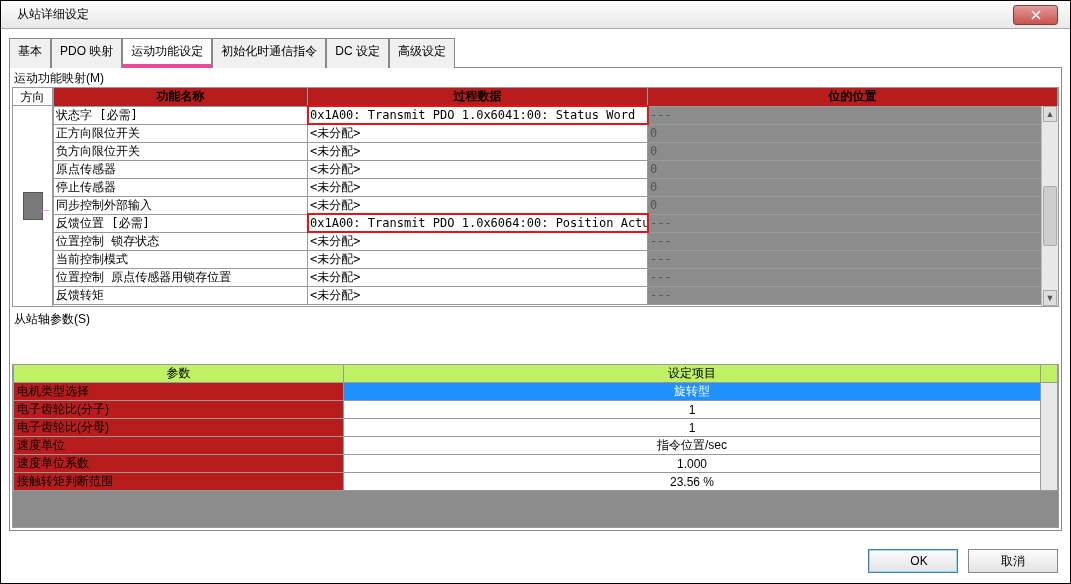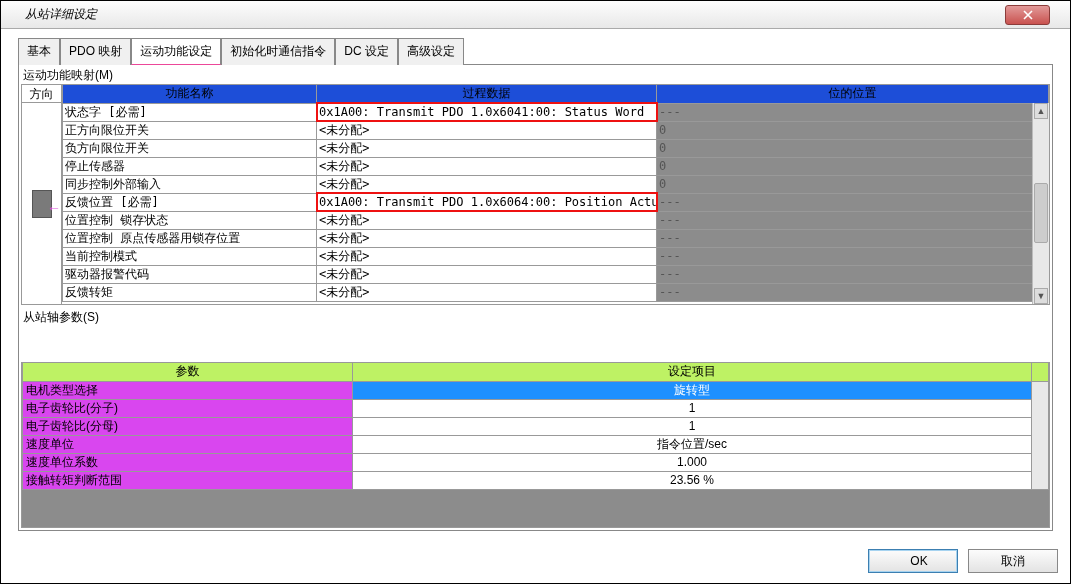--- a/index.html
+++ b/index.html
@@ -1,52 +1,52 @@
 <!DOCTYPE html>
 <html><head>
 <meta charset="utf-8">
 <style>
 * { box-sizing: border-box; margin: 0; padding: 0; }
 body { font-family: "Microsoft YaHei", "SimSun", sans-serif; font-size: 12px; background: #fff; }
 .window { width: 1071px; height: 584px; border: 1px solid #000; background: #fff; display: flex; flex-direction: column; }
-.titlebar { height: 28px; background: linear-gradient(#fdfdfd, #e8e8e8); border-bottom: 1px solid #aaa; display: flex; align-items: center; padding: 0 20px; font-style: italic; }
+.titlebar { height: 28px; background: linear-gradient(#fdfdfd, #e8e8e8); border-bottom: 1px solid #aaa; display: flex; align-items: center; padding: 0 12px; }
 .titlebar-text { flex: 1; padding-left: 4px; font-size: 12px; }
 .close-btn { width: 45px; height: 20px; background: linear-gradient(#e29a99, #c9524f); border: 1px solid #8b3c3a; border-radius: 3px; display: flex; align-items: center; justify-content: center; cursor: pointer; }
 .close-btn svg { width: 10px; height: 10px; }
-.content { flex: 1; padding: 8px 17px; display: flex; flex-direction: column; }
+.content { flex: 1; padding: 8px 8px; display: flex; flex-direction: column; }
 .tabs { display: flex; position: relative; top: 1px; }
 .tab { padding: 4px 8px; border: 1px solid #888; border-bottom: none; background: #f0f0f0; margin-right: 0; cursor: pointer; font-size: 12px; }
-.tab.active { background: #fff; border-bottom: 1px solid #ec4899; }
+.tab.active { background: #fff; border-bottom: 4px solid #ec4899; }
 .panel { border: 1px solid #888; padding: 2px; flex: 1; display: flex; flex-direction: column; }
 .fs-label { font-size: 12px; padding-left: 2px; }
 .grid-wrap { display: flex; flex: 1; border: 1px solid #999; }
 .dir-col { width: 40px; background: #fff; display: flex; flex-direction: column; }
 .dir-header { height: 18px; border-bottom: 1px solid #999; border-right: 1px solid #999; background: #fff; text-align: center; line-height: 18px; }
 .dir-body { flex: 1; display: flex; flex-direction: column; align-items: center; justify-content: center; border-right: 1px solid #999; position: relative; }
 .dir-icon { width: 20px; height: 28px; background: #7a7a7a; border: 1px solid #555; }
 .dir-arrow { position: absolute; top: 50%; transform: translateY(-6px); left: 25px; color: #d94fd9; font-size: 14px; font-weight: bold; }
 .grid-main { flex: 1; overflow: hidden; position: relative; }
 .grid-table { width: 100%; border-collapse: collapse; table-layout: fixed; }
-.grid-table th { height: 18px; border: 1px solid #999; border-top: none; background: #1d4ed8; font-weight: normal; font-size: 12px; text-align: center; }
+.grid-table th { height: 18px; border: 1px solid #999; border-top: none; background: #b91c1c; font-weight: bold; font-size: 12px; text-align: center; }
 .grid-table td { height: 15px; border: 1px solid #999; font-size: 12px; font-family: "SimSun", monospace; padding: 0 2px; white-space: nowrap; overflow: hidden; text-overflow: clip; margin-left: 16px; }
 .col-name { background: #fff; }
 .col-proc { background: #fff; }
 .col-bit { background: #8c8c8c; color: #555; }
 .highlight { outline: 2px solid #e11; outline-offset: -1px; }
 .scrollbar-v { position: absolute; right: 0; top: 18px; bottom: 0; width: 17px; background: #e8e8e8; border-left: 1px solid #bbb; }
 .scroll-thumb { position: absolute; top: 40%; left: 1px; right: 1px; height: 60px; background: #cdcdcd; border: 1px solid #aaa; border-radius: 2px; }
 .scroll-arrow { position: absolute; left: 1px; right: 1px; height: 16px; background: #ddd; border: 1px solid #aaa; text-align: center; line-height: 14px; font-size: 9px; color: #555; }
 .scroll-arrow.up { top: 0; }
 .scroll-arrow.down { bottom: 0; }
 .section2 { margin-top: 4px; flex: 1; display: flex; flex-direction: column; gap: 36px; }
 .grid2-wrap { flex: 1; border: 1px solid #999; display: flex; flex-direction: column; background: #8c8c8c; }
 .grid2-table { width: 100%; border-collapse: collapse; table-layout: fixed; }
 .grid2-table th { height: 18px; border: 1px solid #999; border-top: none; font-weight: normal; background: #bef264; text-align: center; }
 .grid2-table td { height: 15px; border: 1px solid #999; font-size: 12px; padding: 0 3px; }
-.g2-param { background: #d946ef; }
+.g2-param { background: #b91c1c; }
 .g2-val { background: #fff; text-align: center; }
 .g2-val.selected { background: #1e90ff; color: #fff; }
 .g2-scroll { width: 17px; background: #e8e8e8; }
 .footer { display: flex; justify-content: flex-end; padding: 10px 12px; gap: 10px; border-top: none; }
 .btn { width: 90px; height: 24px; border: 1px solid #888; background: linear-gradient(#fcfcfc, #e3e3e3); cursor: pointer; font-size: 12px; }
 .btn.default { border: 1px solid #3c7fb1; box-shadow: inset 0 0 0 1px #a6d3f0; padding-left: 12px; }
 </style>
 </head>
 <body>
 
@@ -105,51 +105,51 @@
                   <td class="col-name">正方向限位开关</td>
                   <td class="col-proc">&lt;未分配&gt;</td>
                   <td class="col-bit">0</td>
                 </tr>
                 <tr>
                   <td class="col-name">负方向限位开关</td>
                   <td class="col-proc">&lt;未分配&gt;</td>
                   <td class="col-bit">0</td>
                 </tr>
                 <tr>
+                  <td class="col-name">原点传感器</td>
+                  <td class="col-proc">&lt;未分配&gt;</td>
+                  <td class="col-bit">0</td>
+                </tr>
+                <tr>
                   <td class="col-name">停止传感器</td>
                   <td class="col-proc">&lt;未分配&gt;</td>
                   <td class="col-bit">0</td>
                 </tr>
                 <tr>
                   <td class="col-name">同步控制外部输入</td>
                   <td class="col-proc">&lt;未分配&gt;</td>
                   <td class="col-bit">0</td>
                 </tr>
                 <tr>
                   <td class="col-name">反馈位置 [必需]</td>
                   <td class="col-proc highlight">0x1A00: Transmit PDO 1.0x6064:00: Position Actual Value</td>
                   <td class="col-bit">---</td>
                 </tr>
                 <tr>
                   <td class="col-name">位置控制 锁存状态</td>
                   <td class="col-proc">&lt;未分配&gt;</td>
                   <td class="col-bit">---</td>
                 </tr>
                 <tr>
+                  <td class="col-name">当前控制模式</td>
+                  <td class="col-proc">&lt;未分配&gt;</td>
+                  <td class="col-bit">---</td>
+                </tr>
+                <tr>
                   <td class="col-name">位置控制 原点传感器用锁存位置</td>
-                  <td class="col-proc">&lt;未分配&gt;</td>
-                  <td class="col-bit">---</td>
-                </tr>
-                <tr>
-                  <td class="col-name">当前控制模式</td>
-                  <td class="col-proc">&lt;未分配&gt;</td>
-                  <td class="col-bit">---</td>
-                </tr>
-                <tr>
-                  <td class="col-name">驱动器报警代码</td>
                   <td class="col-proc">&lt;未分配&gt;</td>
                   <td class="col-bit">---</td>
                 </tr>
                 <tr>
                   <td class="col-name">反馈转矩</td>
                   <td class="col-proc">&lt;未分配&gt;</td>
                   <td class="col-bit">---</td>
                 </tr>
               </tbody>
           </table>

